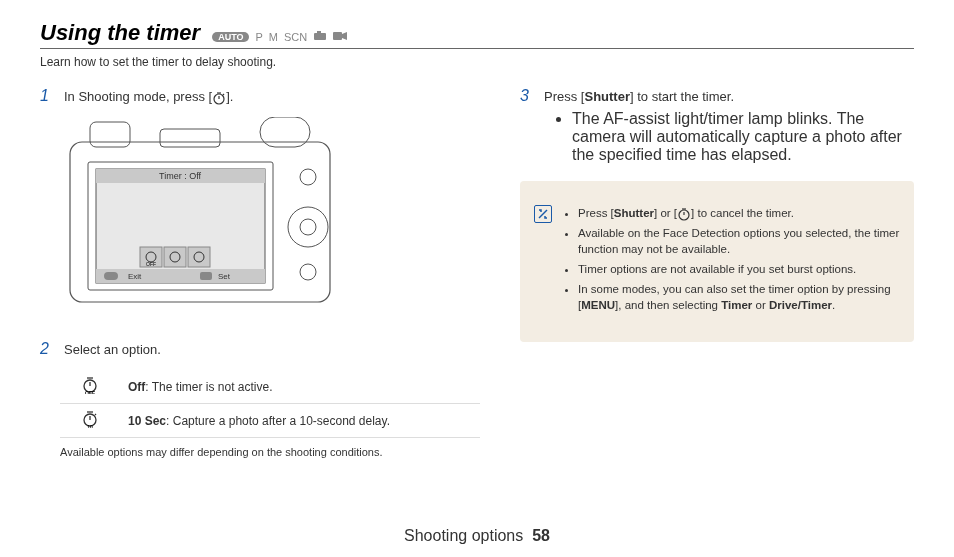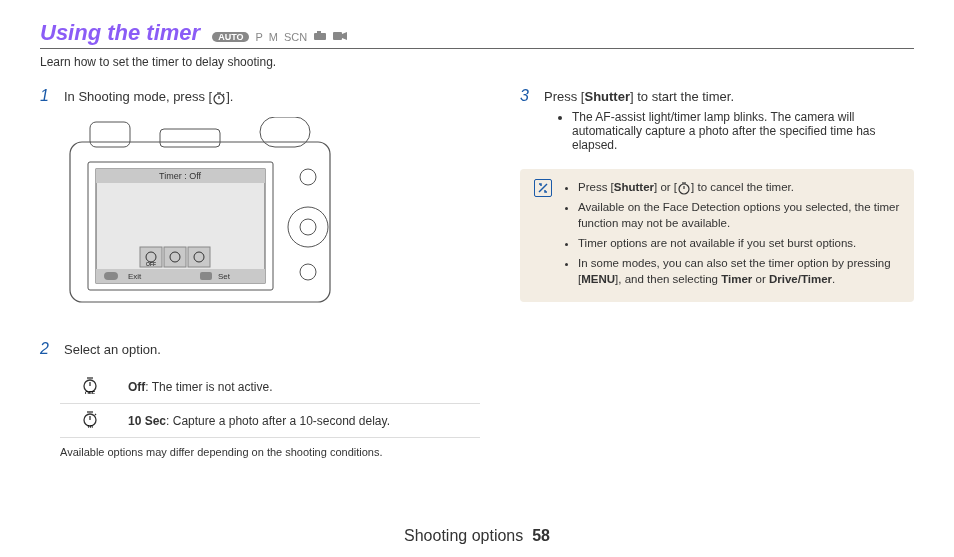--- a/index.html
+++ b/index.html
@@ -1,36 +1,36 @@
 <!DOCTYPE html>
 <html><head>
 <meta charset="utf-8">
 <style>
 * { box-sizing: border-box; margin: 0; padding: 0; }
 body { font-family: "Segoe UI", Arial, sans-serif; font-size: 12px; color: #333; background: #fff; width: 954px; height: 557px; position: relative; padding: 20px 40px 0 40px; }
 .title-row { display: flex; align-items: baseline; gap: 12px; border-bottom: 1px solid #666; padding-bottom: 2px; margin-bottom: 6px; }
-.page-title { color: #8b5cf6; font-size: 22px; font-weight: bold; font-style: italic; }
+.page-title { color: #000000; font-size: 22px; font-weight: bold; font-style: italic; }
 .mode-icons { display: flex; gap: 6px; align-items: center; color: #888; font-size: 11px; }
 .mode-icons span { font-family: Arial; }
 .intro { font-size: 12px; margin-bottom: 18px; }
 .columns { display: flex; gap: 40px; }
 .col { flex: 1; }
 .step { display: flex; gap: 10px; margin-bottom: 12px; }
 .step-num { color: #1a5aa8; font-size: 16px; font-style: italic; font-weight: normal; min-width: 14px; }
 .step-text { font-size: 13px; padding-top: 2px; }
 .camera-diagram { margin: 8px 0 20px 20px; }
 .camera-svg { width: 280px; height: 200px; }
 .options-table { margin-left: 20px; border-collapse: collapse; width: 420px; font-size: 12px; }
 .options-table th { background: #b39b7a; color: #fff; text-align: left; padding: 4px 8px; font-weight: bold; font-size: 12px; }
 .options-table td { padding: 6px 8px; border-bottom: 1px solid #ddd; vertical-align: middle; }
 .options-table td.icon-cell { text-align: center; width: 60px; }
 .note { font-size: 11px; margin: 8px 0 0 20px; color: #333; }
-.sub-bullets { list-style: disc; margin-left: 28px; font-size: 12px; }
+.sub-bullets { list-style: disc; margin-left: 28px; font-size: 16px; }
 .sub-bullets li { margin-bottom: 3px; }
-.info-box { display: flex; gap: 10px; background: #f3ede3; border-radius: 4px; padding: 10px 14px; margin-top: 14px; font-size: 11.5px; }
+.info-box { display: flex; gap: 10px; background: #f3ede3; border-radius: 4px; padding: 24px 14px; margin-top: 14px; font-size: 11.5px; }
 .info-icon { width: 18px; height: 18px; border: 1.5px solid #1a5aa8; color: #1a5aa8; display: flex; align-items: center; justify-content: center; font-size: 12px; border-radius: 2px; flex-shrink: 0; font-weight: bold; }
 .info-box ul { list-style: disc; margin-left: 16px; }
 .info-box li { margin-bottom: 4px; line-height: 1.4; }
 .footer { position: absolute; bottom: 12px; left: 0; right: 0; text-align: center; font-size: 16px; color: #333; }
 .footer .pg { font-weight: bold; }
 .timer-icon { display: inline-block; width: 14px; height: 14px; vertical-align: middle; }
 .auto-badge { background: #888; color: #fff; border-radius: 8px; padding: 0 6px; font-size: 9px; font-weight: bold; }
 </style>
 </head>
 <body>

